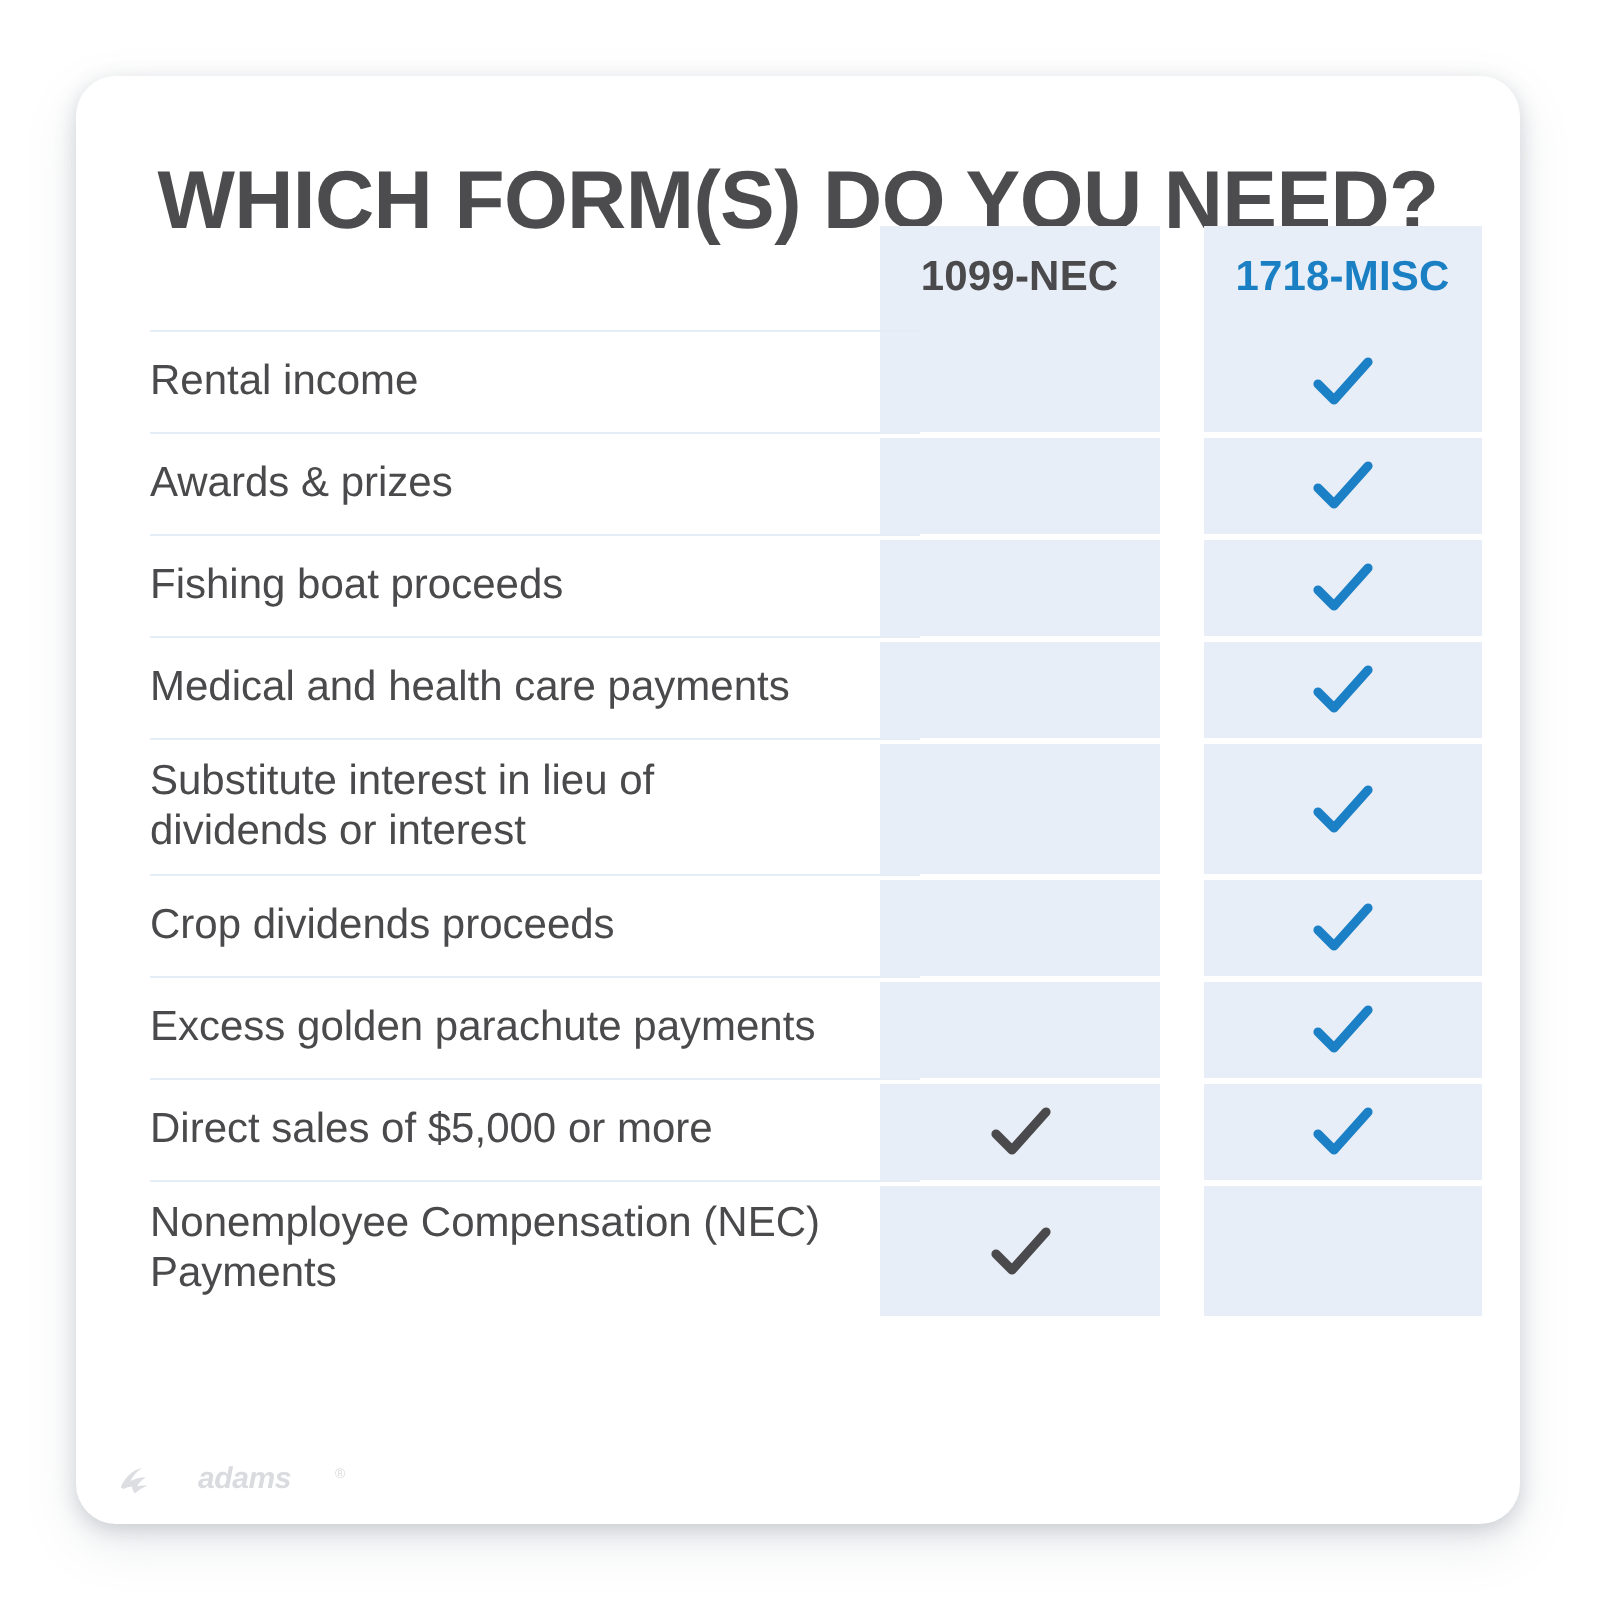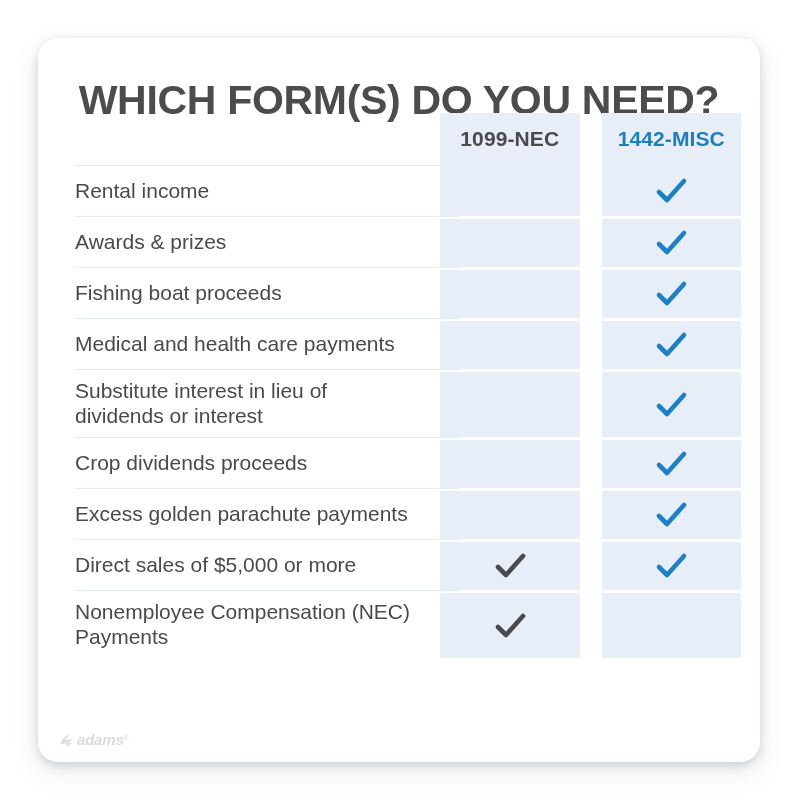--- a/index.html
+++ b/index.html
@@ -148,21 +148,21 @@
   .check.gray path { stroke: #4a4a4c; }
   .check.blue path { stroke: #1b80c6; }
 
   
   .brand {
     position: absolute;
     left: 20px;
     bottom: 14px;
     display: flex;
     align-items: center;
-    gap: 0;
+    gap: 22px;
     opacity: 1;
   }
   .brand-mark {
     width: 19px;
     height: 15px;
     display: block;
   }
   .brand-mark path { fill: #dcdee1; }
   .brand-word {
     font-size: 15px;
@@ -188,21 +188,21 @@
       <div class="title">WHICH FORM(S) DO YOU NEED?</div>
 
       <div class="table">
 
         <div class="row header-row">
           <div class="label-cell"></div>
           <div class="mark-cell">
             <span class="hdr-text hdr-nec">1099-NEC</span>
           </div>
           <div class="mark-cell">
-            <span class="hdr-text hdr-misc">1442-MISC</span>
+            <span class="hdr-text hdr-misc">1718-MISC</span>
           </div>
         </div>
 
         <div id="rows-container">
             <div class="row h1">
               <div class="divider"></div>
               <div class="label-cell">Rental income</div>
               <div class="mark-cell empty"></div>
               <div class="mark-cell">
                 <svg class="check blue" viewBox="0 0 40 30">

